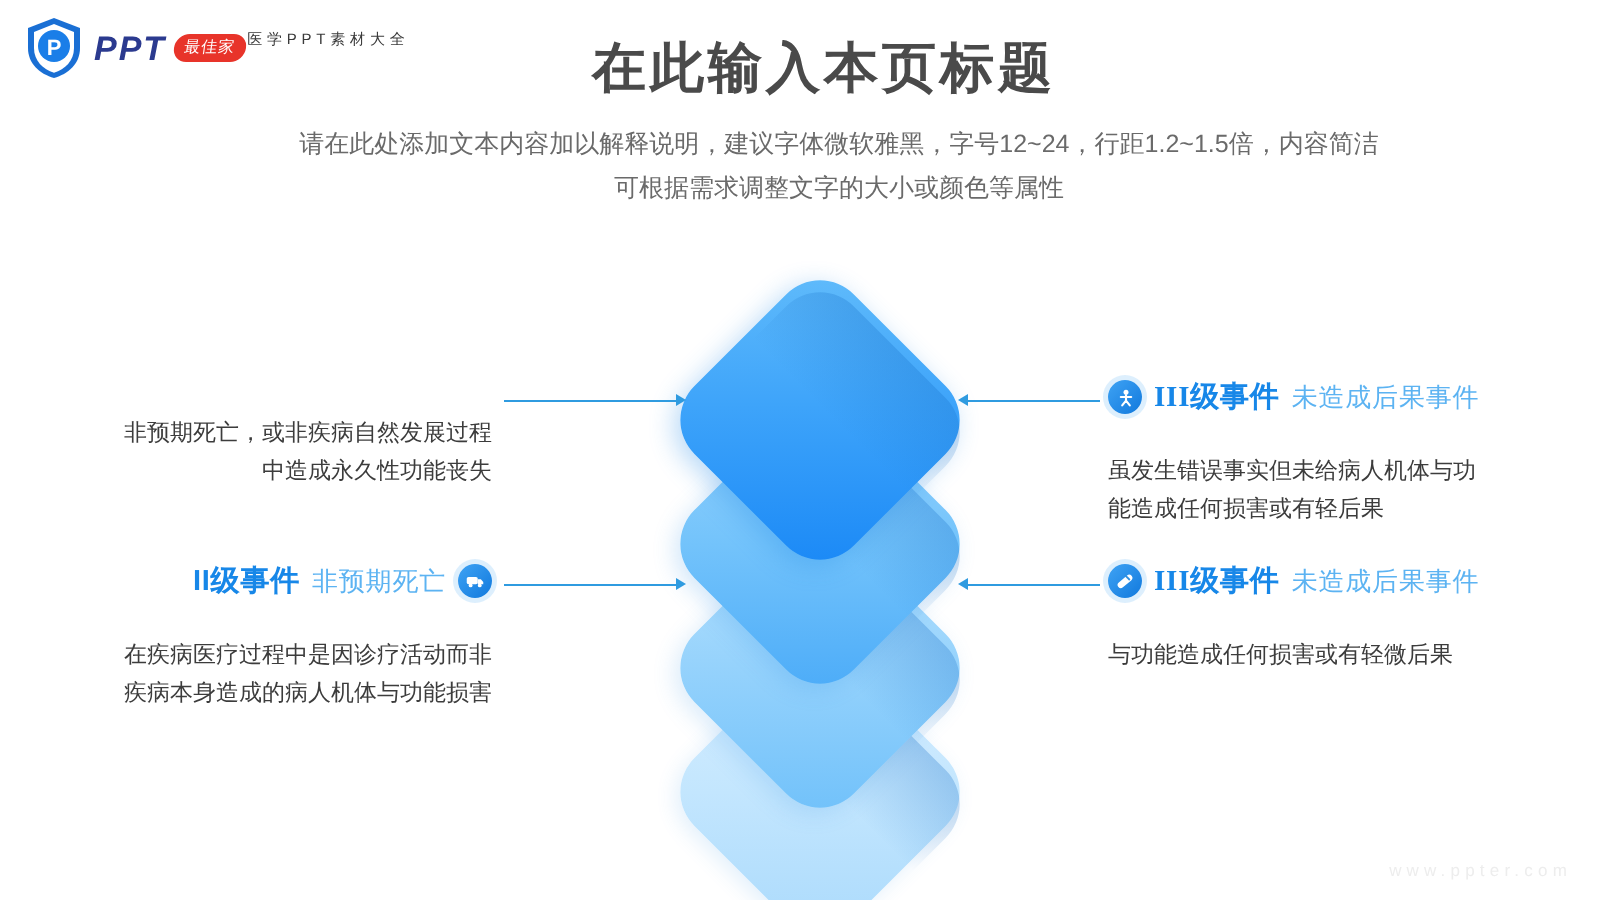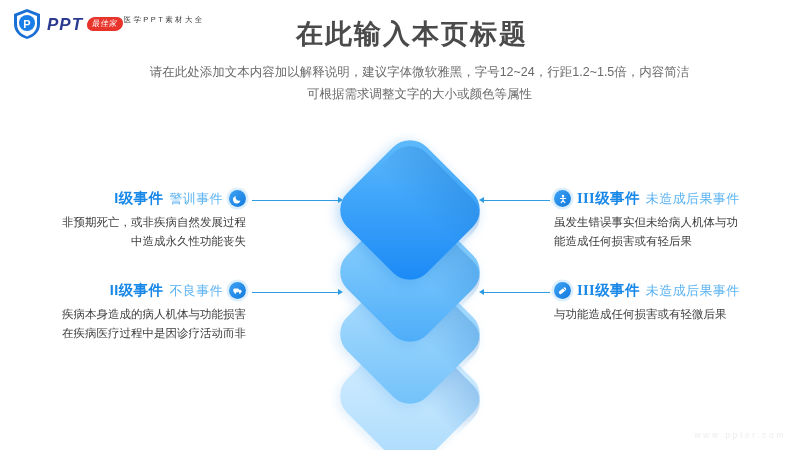--- a/index.html
+++ b/index.html
@@ -51,21 +51,21 @@
   .c-right{text-align:left;font-family:Liberation Serif, serif;}
   .head{display:flex;align-items:center;gap:6px;white-space:nowrap;}
   .c-left .head{justify-content:flex-end;}
   .lvl{font-size:14.5px;font-weight:bold;color:#1787e8;letter-spacing:.4px;}
   .kind{font-size:13px;color:#5cb3f2;letter-spacing:.4px;}
   .ico{width:17px;height:17px;border-radius:50%;flex:none;
        background:linear-gradient(135deg,#3fa3f4,#1179dd);
        box-shadow:0 0 0 2.5px rgba(100,180,245,.22);
        display:flex;align-items:center;justify-content:center;}
   .ico svg{display:block;}
-  .desc{font-size:11.5px;color:#3c3c3c;line-height:1.62;margin-top:5px;white-space:nowrap;}
+  .desc{font-size:11.5px;color:#3c3c3c;line-height:1.62;margin-top:19px;white-space:nowrap;}
 
   
   .conn{position:absolute;height:1px;background:#2f9be0;}
   .arrow{position:absolute;width:0;height:0;border-top:3.2px solid transparent;
          border-bottom:3.2px solid transparent;}
   .arrow-r{border-left:5px solid #2f9be0;}
   .arrow-l{border-right:5px solid #2f9be0;}
 
   
   .wm{position:absolute;right:14px;bottom:10px;font-size:8.5px;color:#ededed;
@@ -115,51 +115,42 @@
 <div class="conn" style="left:252px;top:292px;width:88px;"></div>
 <div class="arrow arrow-r" style="left:338px;top:289px;"></div>
 
 <div class="conn" style="left:484px;top:200px;width:66px;"></div>
 <div class="arrow arrow-l" style="left:479px;top:197px;"></div>
 
 <div class="conn" style="left:484px;top:292px;width:66px;"></div>
 <div class="arrow arrow-l" style="left:479px;top:289px;"></div>
 
 <div class="callout c-left" style="left:20px;top:189px;width:226px;">
-  <div class="head">
-    <span class="lvl">I级事件</span>
-    <span class="kind">警训事件</span>
-    <span class="ico">
-      <svg width="10" height="10" viewBox="0 0 10 10">
-        <path d="M7.4 6.6a3.6 3.6 0 0 1-4.6-4.6 3.8 3.8 0 1 0 4.6 4.6z" fill="#fff"></path>
-      </svg>
-    </span>
-  </div>
   <div class="desc">
     <div>非预期死亡，或非疾病自然发展过程</div>
     <div>中造成永久性功能丧失</div>
   </div>
 </div>
 
 <div class="callout c-left" style="left:20px;top:281px;width:226px;">
   <div class="head">
     <span class="lvl">II级事件</span>
-    <span class="kind">不良事件</span>
+    <span class="kind">非预期死亡</span>
     <span class="ico">
       <svg width="11" height="11" viewBox="0 0 12 12">
         <rect x="1.5" y="3.8" width="6" height="4" rx="1" fill="#fff"></rect>
         <path d="M7.5 5.1h1.7l1.3 1.5v1.2H7.5z" fill="#fff"></path>
         <circle cx="3.6" cy="8.4" r="1.05" fill="#fff"></circle>
         <circle cx="8.6" cy="8.4" r="1.05" fill="#fff"></circle>
       </svg>
     </span>
   </div>
   <div class="desc">
+    <div>在疾病医疗过程中是因诊疗活动而非</div>
     <div>疾病本身造成的病人机体与功能损害</div>
-    <div>在疾病医疗过程中是因诊疗活动而非</div>
   </div>
 </div>
 
 <div class="callout c-right" style="left:554px;top:189px;width:240px;">
   <div class="head">
     <span class="ico">
       <svg width="10" height="10" viewBox="0 0 10 10">
         <circle cx="5" cy="2.1" r="1.25" fill="#fff"></circle>
         <path d="M5 3.5 L5 6.3 M2.4 4.5 L7.6 4.5 M5 6.3 L3.1 8.7 M5 6.3 L6.9 8.7" stroke="#fff" stroke-width="1.05" stroke-linecap="round" fill="none"></path>
       </svg>

